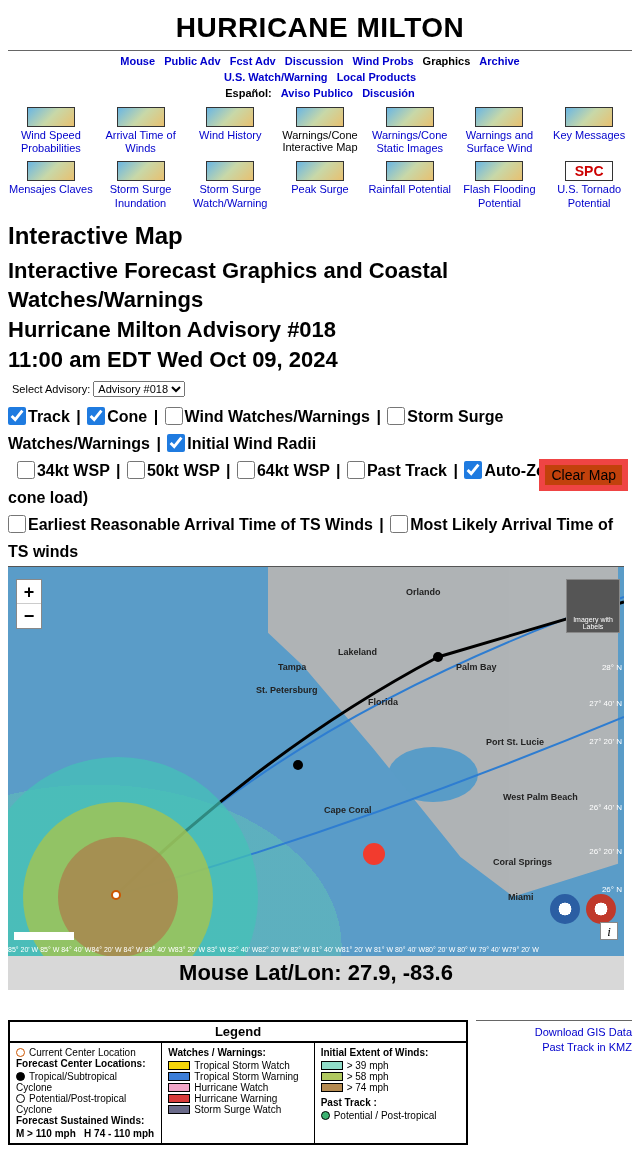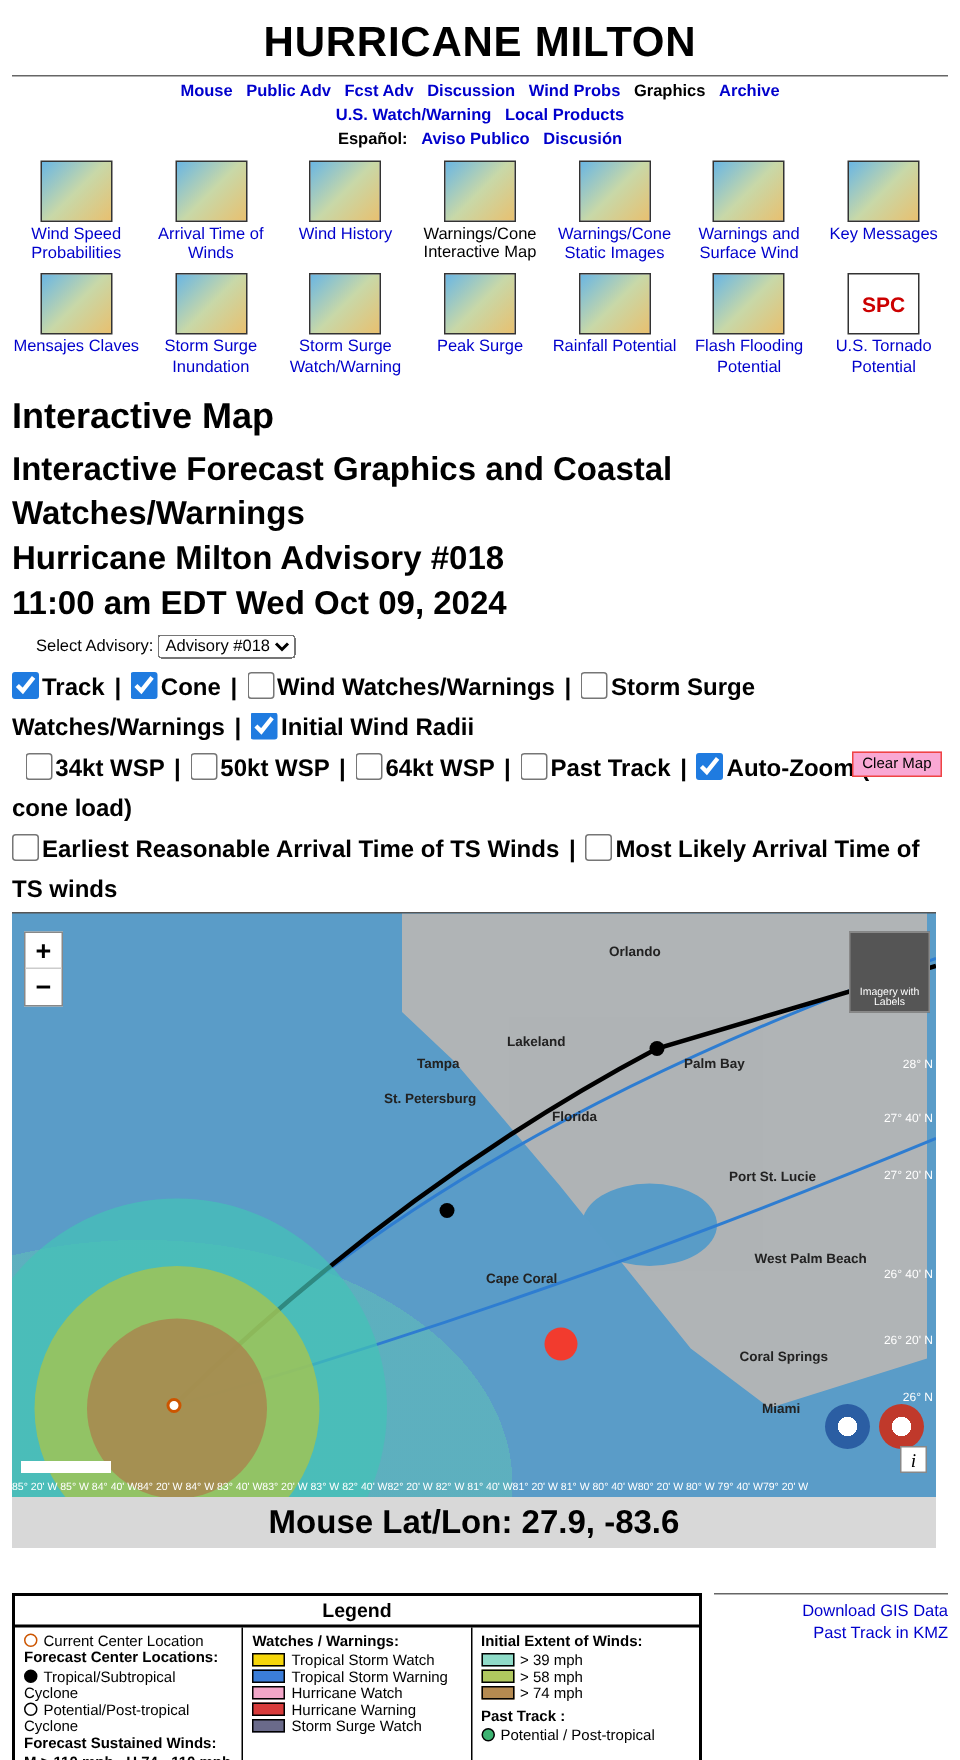--- a/index.html
+++ b/index.html
@@ -39,42 +39,42 @@
     grid-template-columns: repeat(7, 1fr);
     gap: 6px 4px;
     margin: 8px 0;
   }
   .thumb {
     text-align: center;
     font-size: 11px;
   }
   .thumb .img-box {
     width: 48px;
-    height: 41px;
+    height: 20px;
     margin: 0 auto 2px auto;
     border: 1px solid #333;
     background: linear-gradient(135deg,#6ab6e3,#c8d8a8,#e8c070);
     position: relative;
   }
   .thumb.spc .img-box { background: #fff; display: flex; align-items: center; justify-content: center; font-weight: 900; color: #c00; font-size: 14px; }
   .thumb a { color: #0000cc; text-decoration: none; display: block; line-height: 1.2; }
   .thumb .label-current { color: #000; }
   h2.section-heading {
     font-size: 24px;
     font-weight: 800;
     margin: 12px 0 4px 0;
   }
   h2.fcst-heading {
     font-size: 22px;
     font-weight: 800;
     line-height: 1.35;
     margin: 6px 0;
   }
   .advisory-row {
-    margin: 6px 16px;
+    margin: 6px 4px;
     font-size: 11px;
   }
   .advisory-row select {
     font-size: 11px;
   }
   .layers-block {
     font-size: 16px;
     font-weight: 800;
     line-height: 1.7;
     position: relative;
@@ -86,24 +86,24 @@
     margin: 0 2px 0 0;
   }
   .layers-block input[type=checkbox]:checked {
     accent-color: #1f7be0;
   }
   .layers-block .sep { font-weight: 800; margin: 0 2px; }
   .clear-map-btn {
     position: absolute;
     right: 4px;
     top: 56px;
-    font-size: 10px;
+    font-size: 14px;
     padding: 2px 6px;
-    border: 1px solid #ef4444;
-    background: #f9a8d4;
+    border: 6px solid #ef4444;
+    background: #c2410c;
     cursor: pointer;
   }
   
   .map-wrap {
     position: relative;
     width: 616px;
     height: 390px;
     background: #5a9cc8;
     overflow: hidden;
     border-top: 1px solid #555;

